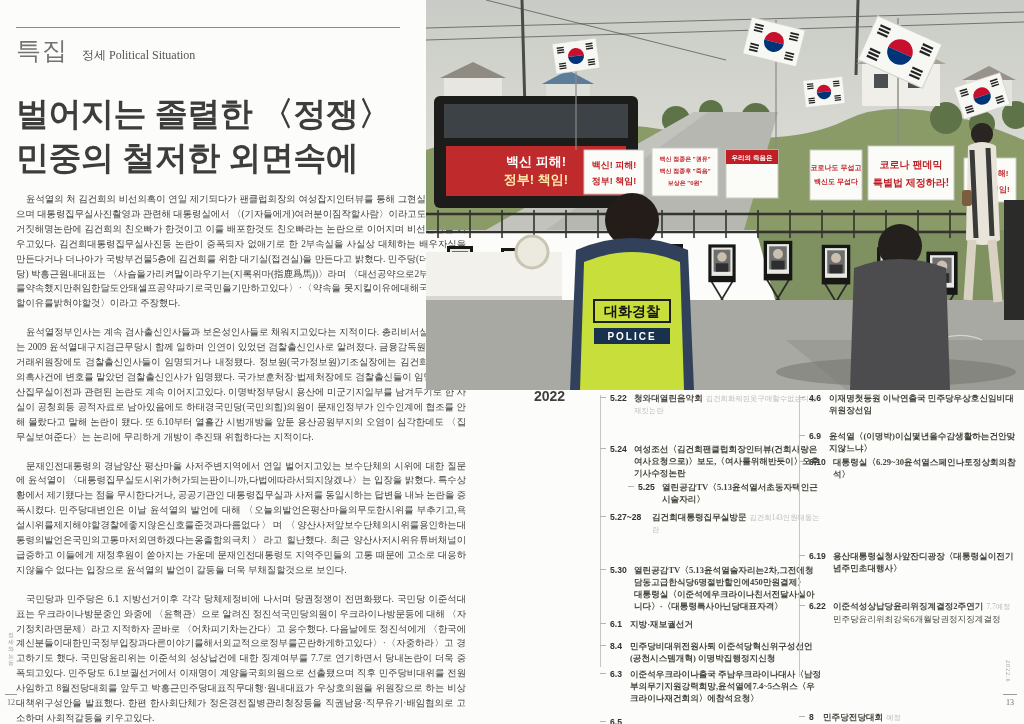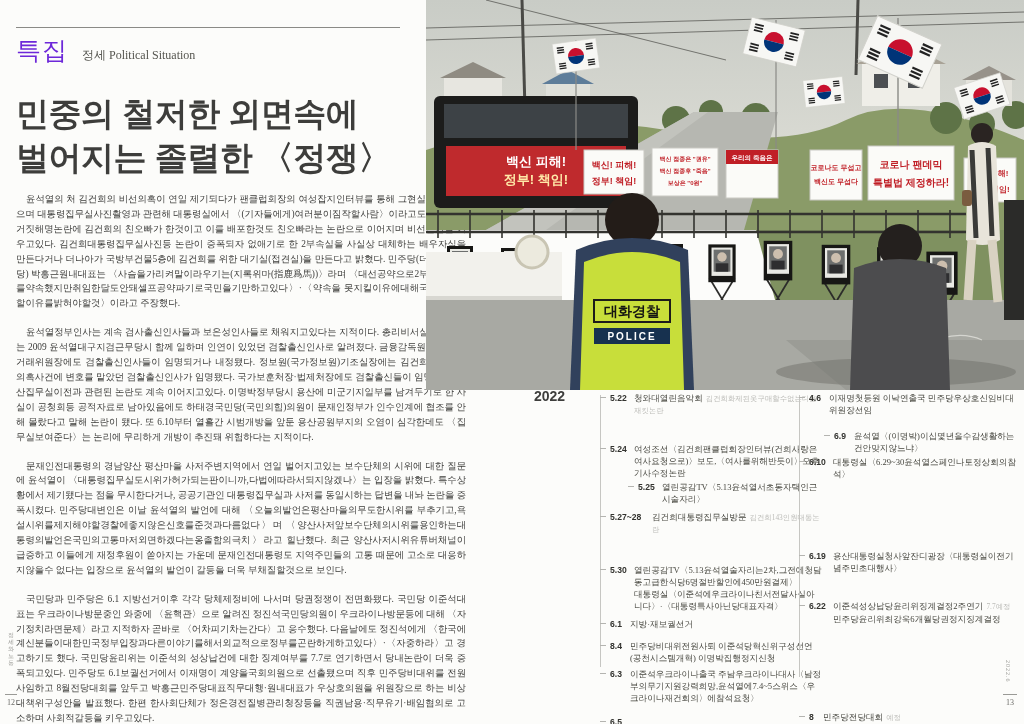--- a/index.html
+++ b/index.html
@@ -1,21 +1,21 @@
 <!DOCTYPE html>
 <html><head>
 <meta charset="utf-8">
 <style>
   html,body{margin:0;padding:0;background:#e8e8e6;}
   .spread{position:relative;width:1024px;height:724px;background:#fcfcfa;overflow:hidden;
           font-family:"Liberation Serif","DejaVu Serif",serif;color:#3a3a3a;}
   
   .rule{position:absolute;left:16px;top:27px;width:384px;height:1px;background:#8a8a86;}
   .kicker{position:absolute;left:16px;top:34px;}
-  .kicker-main{font-size:25px;letter-spacing:1px;color:#6d28d9;font-family:Liberation Mono, monospace;}
+  .kicker-main{font-size:25px;letter-spacing:1px;color:#737373;font-family:Liberation Mono, monospace;}
   .kicker-sub{font-size:12px;color:#55554f;margin-left:10px;}
   .headline{position:absolute;left:16px;top:92px;width:440px;
             font-family:"Liberation Sans","DejaVu Sans",sans-serif;
             font-weight:700;font-size:33px;line-height:1.34;color:#3d3d3b;letter-spacing:-0.5px;}
   .body-col{position:absolute;left:16px;top:192px;width:450px;}
   .para{font-size:9.4px;line-height:1.585;text-align:justify;color:#3c3c3a;margin:0 0 14px 0;
         text-indent:10px;}
   .spine{position:absolute;font-size:6px;color:#9a9a96;writing-mode:vertical-rl;letter-spacing:1px;}
   .spine-left{left:6px;top:628px;}
   .pagenum{position:absolute;font-size:8px;color:#6c6c68;border-top:1px solid #9a9a96;padding-top:3px;}
@@ -29,38 +29,38 @@
            font-weight:700;font-size:14px;color:#3e3e3c;}
   .tl-col{position:absolute;font-size:8.6px;line-height:1.4;color:#46463f;}
   .tl-col-left{left:600px;top:392px;width:222px;}
   .tl-col-right{left:799px;top:392px;width:218px;}
   .tl-rail{position:absolute;left:0;top:3px;width:1px;background:#c6c6c2;}
   .tl-entries{position:relative;padding-left:10px;}
   .tl-entry{position:relative;}
   .tl-entry::before{content:"";position:absolute;left:-10px;top:5px;width:6px;height:1px;background:#b4b4b0;}
   .tl-date{position:absolute;left:0;top:0;font-family:"Liberation Sans",sans-serif;
            font-weight:700;color:#33332f;}
-  .tl-text{white-space:pre-line;}
+  .tl-text{white-space:pre-line;font-weight:bold;}
   .tl-note{font-size:7.4px;color:#bcbcb8;margin-left:3px;}
   .tl-text2{white-space:pre-line;}
 </style>
 </head>
 <body>
 
 <div class="spread">
 
   <div class="rule"></div>
   <div class="kicker">
     <span class="kicker-main">특집</span>
     <span class="kicker-sub">정세 Political Situation</span>
   </div>
 
   <div class="headline">
+    <div>벌어지는 졸렬한 〈정쟁〉</div>
     <div>민중의 철저한 외면속에</div>
-    <div>벌어지는 졸렬한 〈정쟁〉</div>
   </div>
 
   <div class="body-col">
     <p class="para">윤석열의 처 김건희의 비선의혹이 연일 제기되다가 팬클럽회장의 여성잡지인터뷰를 통해 그현실이 노출됐으며 대통령집무실사진촬영과 관련해 대통령실에서 〈(기자들에게)여러분이짐작할사람〉이라고도 말했는데 거짓해명논란에 김건희의 친오빠가 한것이고 이를 배포한것도 친오빠라는 논란으로 이어지며 비선논란을 키우고있다. 김건희대통령집무실사진등 논란이 증폭되자 없애기로 한 2부속실을 사실상 대체하는 배우자실을 만든다거나 더나아가 국방부건물5층에 김건희를 위한 대기실(접견실)을 만든다고 밝혔다. 민주당(더불어민주당) 박홍근원내대표는 〈사슴을가리켜말이라우기는(지록위마(指鹿爲馬))〉라며 〈대선공약으로2부속실폐지를약속했지만취임한달도안돼셀프공약파기로국민을기만하고있다〉·〈약속을 못지킬이유에대해국민이납득할이유를밝혀야할것〉이라고 주장했다.</p>
     <p class="para">윤석열정부인사는 계속 검사출신인사들과 보은성인사들로 채워지고있다는 지적이다. 총리비서실장임명자는 2009 윤석열대구지검근무당시 함께 일하며 인연이 있었던 검찰출신인사로 알려졌다. 금융감독원장과 공정거래위원장에도 검찰출신인사들이 임명되거나 내정됐다. 정보원(국가정보원)기조실장에는 김건희주가조작의혹사건에 변호를 맡았던 검찰출신인사가 임명됐다. 국가보훈처장·법제처장에도 검찰출신들이 임명됐다. 용산집무실이전과 관련된 논란도 계속 이어지고있다. 이명박정부당시 용산에 미군기지일부를 남겨두기로 한 사실이 공청회등 공적자료로 남아있음에도 하태경국민당(국민의힘)의원이 문재인정부가 인수인계에 협조를 안해 몰랐다고 말해 논란이 됐다. 또 6.10부터 열흘간 시범개방을 앞둔 용산공원부지의 오염이 심각한데도 〈집무실보여준다〉는 논리에 무리하게 개방이 추진돼 위험하다는 지적이다.</p>
     <p class="para">문재인전대통령의 경남양산 평산마을 사저주변지역에서 연일 벌어지고있는 보수단체의 시위에 대한 질문에 윤석열이 〈대통령집무실도시위가허가되는판이니까,다법에따라서되지않겠나〉는 입장을 밝혔다. 특수상황에서 제기됐다는 점을 무시한다거나, 공공기관인 대통령집무실과 사저를 동일시하는 답변을 내놔 논란을 증폭시켰다. 민주당대변인은 이날 윤석열의 발언에 대해 〈오늘의발언은평산마을의무도한시위를 부추기고,욕설시위를제지해야할경찰에좋지않은신호를준것과다름없다〉며 〈양산사저앞보수단체의시위를용인하는대통령의발언은국민의고통마저외면하겠다는옹졸함의극치〉라고 힐난했다. 최근 양산사저시위유튜버채널이 급증하고 이들에게 재정후원이 쏟아지는 가운데 문재인전대통령도 지역주민들의 고통 때문에 고소로 대응하지않을수 없다는 입장으로 윤석열의 발언이 갈등을 더욱 부채질할것으로 보인다.</p>
     <p class="para">국민당과 민주당은 6.1 지방선거이후 각각 당체제정비에 나서며 당권정쟁이 전면화됐다. 국민당 이준석대표는 우크라이나방문중인 와중에 〈윤핵관〉으로 알려진 정진석국민당의원이 우크라이나방문등에 대해 〈자기정치라면문제〉라고 지적하자 곧바로 〈어차피기차는간다〉고 응수했다. 다음날에도 정진석에게 〈한국에계신분들이대한민국정부입장과다른이야기를해서외교적으로정부를곤란하게하고있다〉·〈자중하라〉고 경고하기도 했다. 국민당윤리위는 이준석의 성상납건에 대한 징계여부를 7.7로 연기하면서 당내논란이 더욱 증폭되고있다. 민주당도 6.1보궐선거에서 이재명이 계양을국회의원으로 선출됐으며 직후 민주당비대위를 전원사임하고 8월전당대회를 앞두고 박홍근민주당대표직무대행·원내대표가 우상호의원을 위원장으로 하는 비상대책위구성안을 발표했다. 한편 한사회단체가 정은경전질병관리청장등을 직권남용·직무유기·배임혐의로 고소하며 사회적갈등을 키우고있다.</p>
   </div>
 
   <div class="spine spine-left">정세와노동</div>
@@ -304,21 +304,21 @@
 
     </div>
   </div>
 
   <div class="tl-col tl-col-right">
     <div class="tl-rail" style="height:282px;"></div>
     <div class="tl-entries">
       <div class="tl-entry" style="margin-top:0;padding-left:20px;">
         <span class="tl-date">4.6</span><span class="tl-text">이재명첫등원 이낙연출국 민주당우상호신임비대위원장선임</span>
       </div>
-      <div class="tl-entry" style="margin-top:14px;padding-left:20px;margin-left:25px;">
+      <div class="tl-entry" style="margin-top:14px;padding-left:20px;">
         <span class="tl-date">6.9</span><span class="tl-text">윤석열〈(이명박)이십몇년을수감생활하는건안맞지않느냐〉</span>
       </div>
       <div class="tl-entry" style="margin-top:2px;padding-left:24px;">
         <span class="tl-date">6.10</span><span class="tl-text">대통령실〈6.29~30윤석열스페인나토정상회의참석〉</span>
       </div>
       <div class="tl-entry" style="margin-top:70px;padding-left:24px;">
         <span class="tl-date">6.19</span><span class="tl-text">용산대통령실청사앞잔디광장〈대통령실이전기념주민초대행사〉</span>
       </div>
       <div class="tl-entry" style="margin-top:26px;padding-left:24px;">
         <span class="tl-date">6.22</span><span class="tl-text">이준석성상납당윤리위징계결정2주연기</span><span class="tl-note">7.7예정</span>

